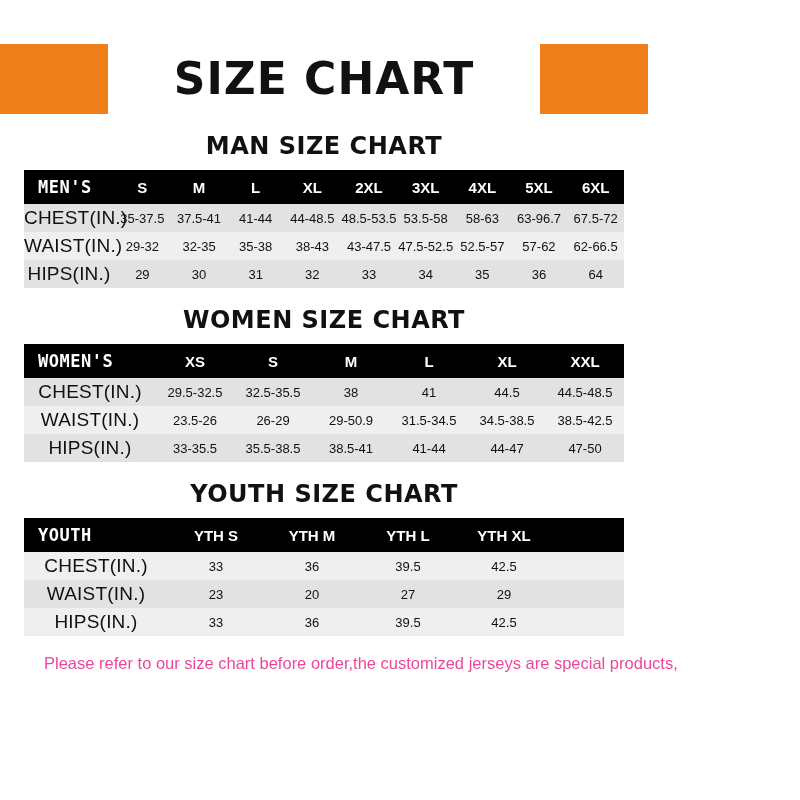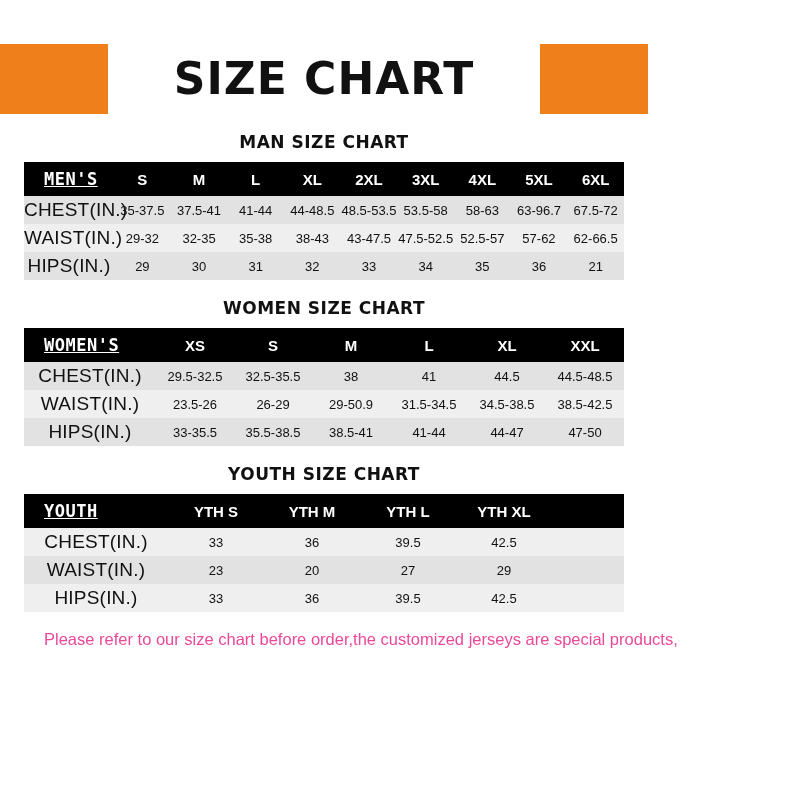--- a/index.html
+++ b/index.html
@@ -55,21 +55,21 @@
   }
   .content {
     padding: 0 24px;
     box-sizing: border-box;
   }
   
   .section-title {
     text-align: center;
     font-family: "DejaVu Sans", sans-serif;
     font-weight: bold;
-    font-size: 17px;
+    font-size: 24px;
     color: #111111;
     letter-spacing: 0.5px;
     margin: 18px 0 10px 0;
   }
   
   table.size-table {
     width: 100%;
     border-collapse: collapse;
     table-layout: fixed;
   }
@@ -88,22 +88,21 @@
     font-weight: bold;
     height: 34px;
     font-size: 15px;
   }
   table.size-table thead th.corner {
     font-family: "DejaVu Sans Mono", monospace;
     font-size: 17px;
     font-weight: bold;
     letter-spacing: 0.5px;
     text-align: left;
-    padding-left: 20px;
-    text-decoration: underline;
+    padding-left: 14px;
   }
   table.size-table tbody tr.light td {
     background: #e2e2e2;
   }
   table.size-table tbody tr.lighter td {
     background: #efefef;
   }
   table.size-table tbody td.rowhead {
     font-weight: normal;
     font-size: 19px;
@@ -195,21 +194,21 @@
           <tr class="light">
             <td class="rowhead">HIPS(IN.)</td>
             <td>29</td>
             <td>30</td>
             <td>31</td>
             <td>32</td>
             <td>33</td>
             <td>34</td>
             <td>35</td>
             <td>36</td>
-            <td>21</td>
+            <td>64</td>
           </tr>
         </tbody>
       </table>
     </div>
 
     <div class="section-title">WOMEN SIZE CHART</div>
     <div class="table-wrap">
       <table class="size-table">
         <colgroup>
           <col style="width:22%">

